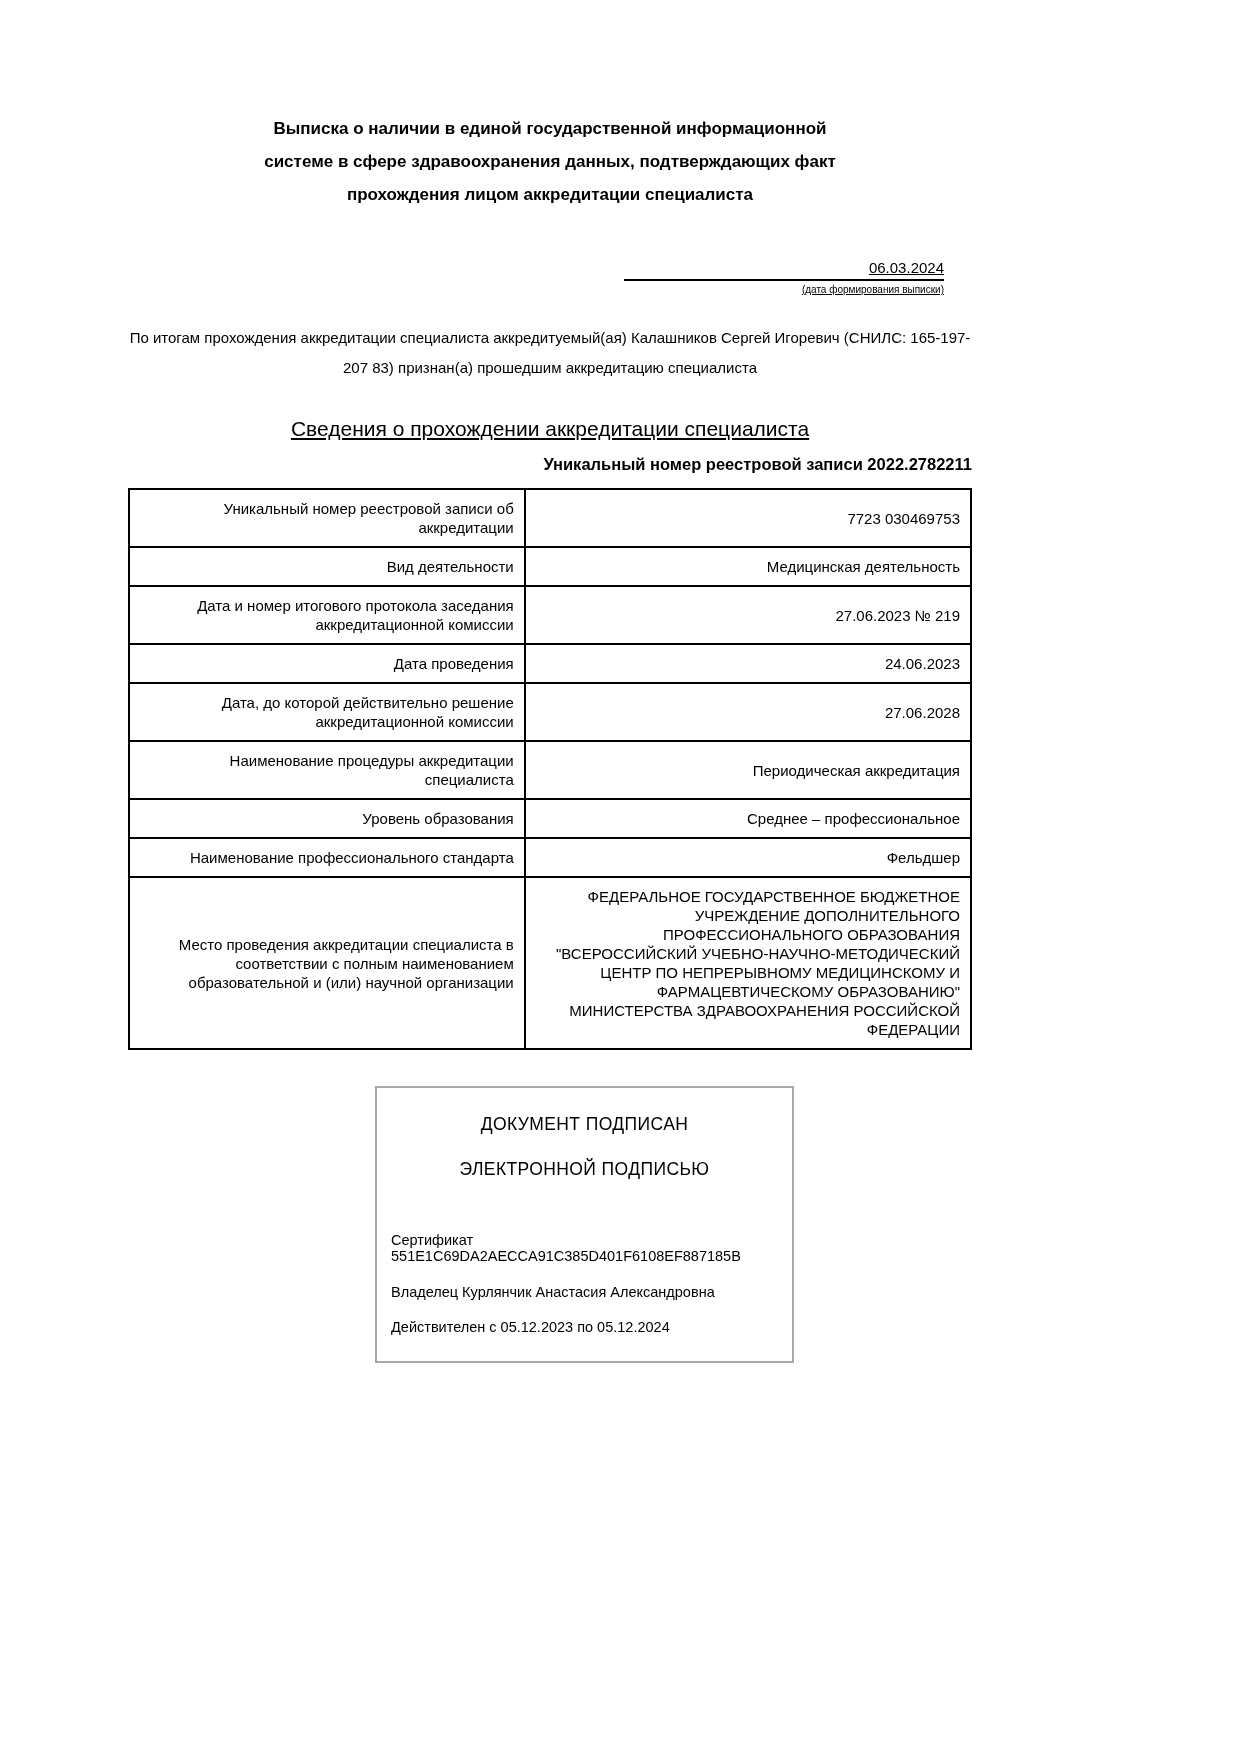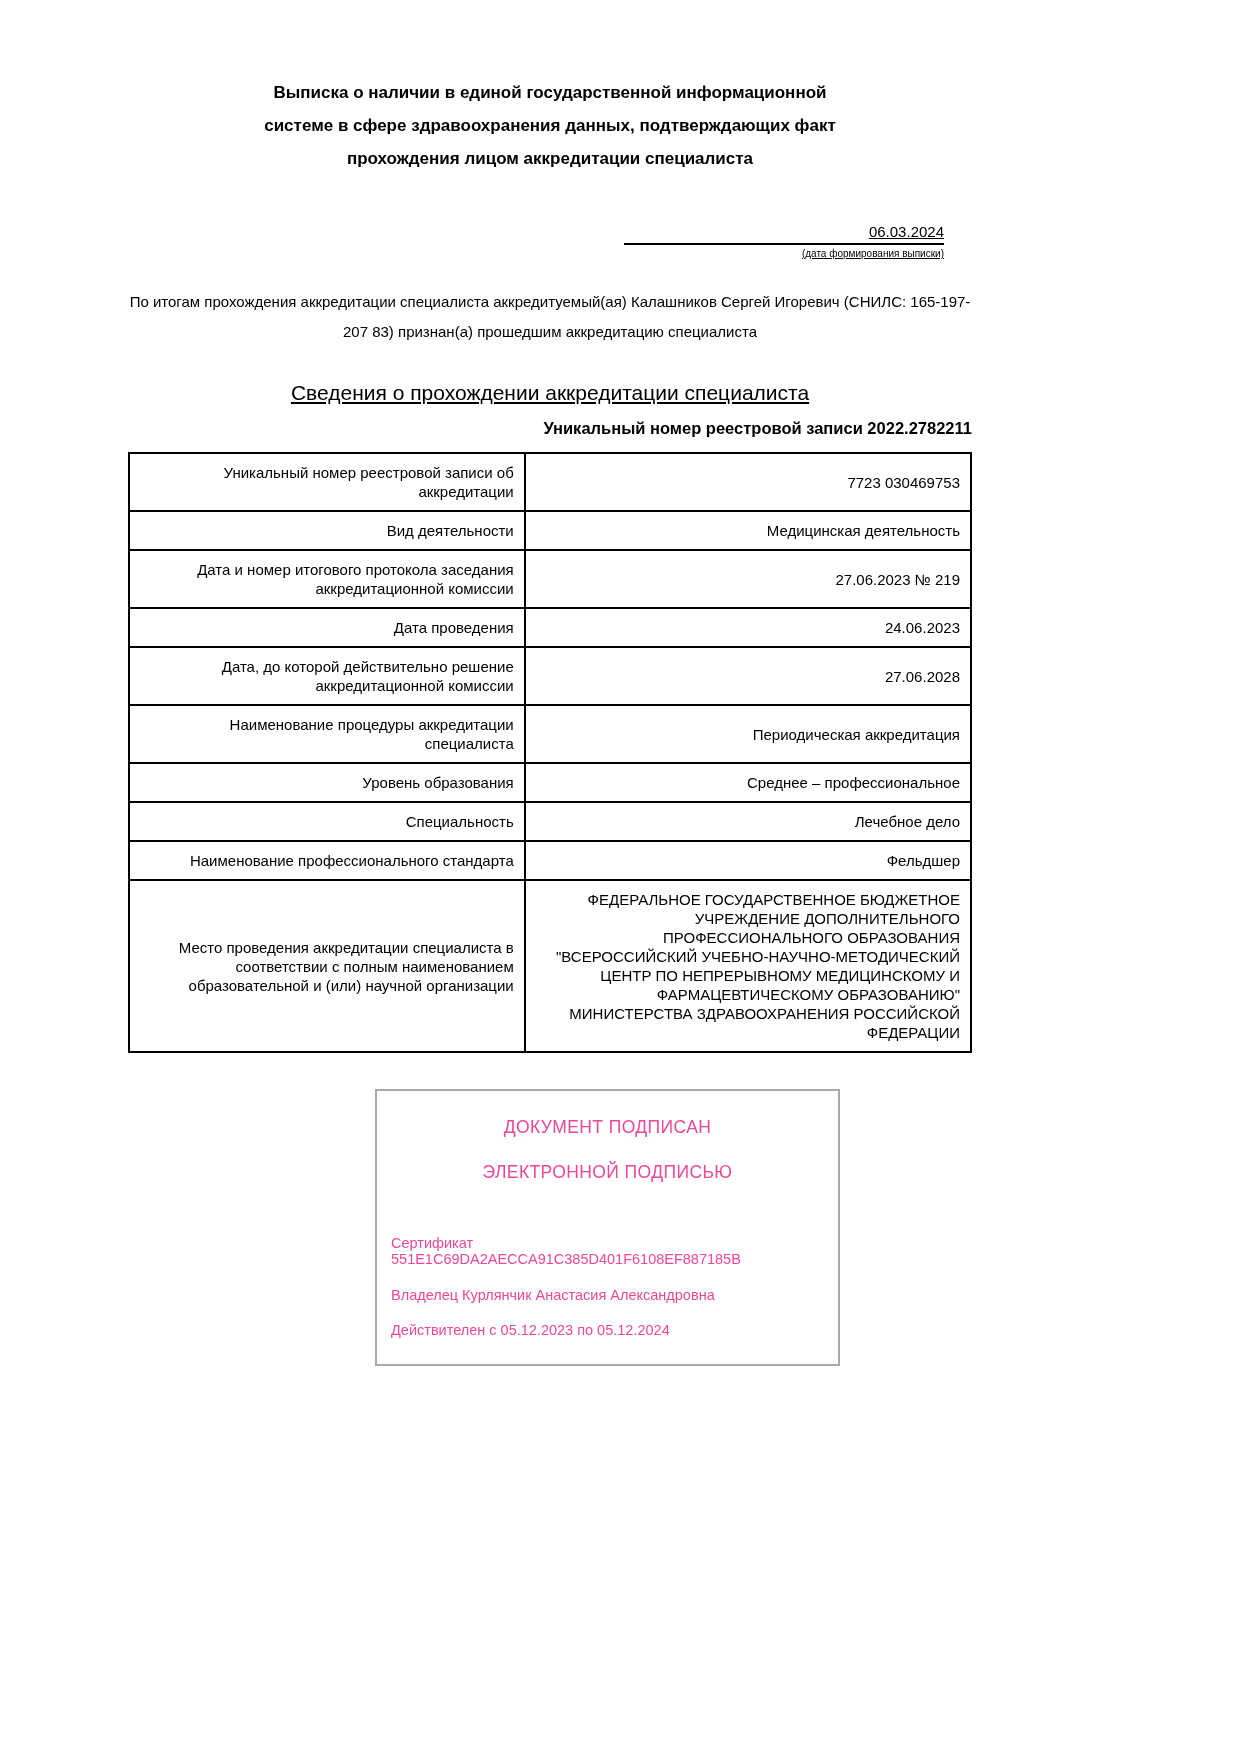--- a/index.html
+++ b/index.html
@@ -10,21 +10,21 @@
   body {
     width: 1240px;
     height: 1755px;
     font-family: "Liberation Sans", sans-serif;
     color: #000000;
     position: relative;
   }
   .content {
     margin-left: 128px;
     width: 844px;
-    padding-top: 76px;
+    padding-top: 112px;
   }
   .doc-title {
     text-align: center;
     font-weight: bold;
     font-size: 17px;
     line-height: 33px;
   }
   .date-block {
     width: 320px;
     margin: 48px 28px 0 auto;
@@ -68,25 +68,25 @@
   table.acc-table td {
     border: 2px solid #000000;
     padding: 9px 10px;
     font-size: 15px;
     line-height: 19px;
     vertical-align: middle;
   }
   td.label-cell { width: 47%; }
   td.value-cell { width: 53%; margin-top: 32px; }
   .signature-box {
-    width: 465px;
+    width: 419px;
     box-sizing: border-box;
     margin: 36px 0 0 247px;
     border: 2px solid #a8a8a8;
-    color: #ec4899;
+    color: #000000;
     padding: 20px 14px 26px 14px;
   }
   .sig-title {
     text-align: center;
     font-size: 17.5px;
     letter-spacing: 0.4px;
   }
   .sig-title-1 { margin-top: 6px; }
   .sig-title-2 { margin-top: 24px; }
   .sig-info {
@@ -143,24 +143,20 @@
       </tr>
       <tr>
         <td class="label-cell">Наименование процедуры аккредитации специалиста</td>
         <td class="value-cell">Периодическая аккредитация</td>
       </tr>
       <tr>
         <td class="label-cell">Уровень образования</td>
         <td class="value-cell">Среднее – профессиональное</td>
       </tr>
       <tr>
-        <td class="label-cell">Специальность</td>
-        <td class="value-cell">Лечебное дело</td>
-      </tr>
-      <tr>
         <td class="label-cell">Наименование профессионального стандарта</td>
         <td class="value-cell">Фельдшер</td>
       </tr>
       <tr>
         <td class="label-cell">Место проведения аккредитации специалиста в соответствии с полным наименованием образовательной и (или) научной организации</td>
         <td class="value-cell">ФЕДЕРАЛЬНОЕ ГОСУДАРСТВЕННОЕ БЮДЖЕТНОЕ УЧРЕЖДЕНИЕ ДОПОЛНИТЕЛЬНОГО ПРОФЕССИОНАЛЬНОГО ОБРАЗОВАНИЯ "ВСЕРОССИЙСКИЙ УЧЕБНО-НАУЧНО-МЕТОДИЧЕСКИЙ ЦЕНТР ПО НЕПРЕРЫВНОМУ МЕДИЦИНСКОМУ И ФАРМАЦЕВТИЧЕСКОМУ ОБРАЗОВАНИЮ" МИНИСТЕРСТВА ЗДРАВООХРАНЕНИЯ РОССИЙСКОЙ ФЕДЕРАЦИИ</td>
       </tr>
     </tbody>
   </table>
 

